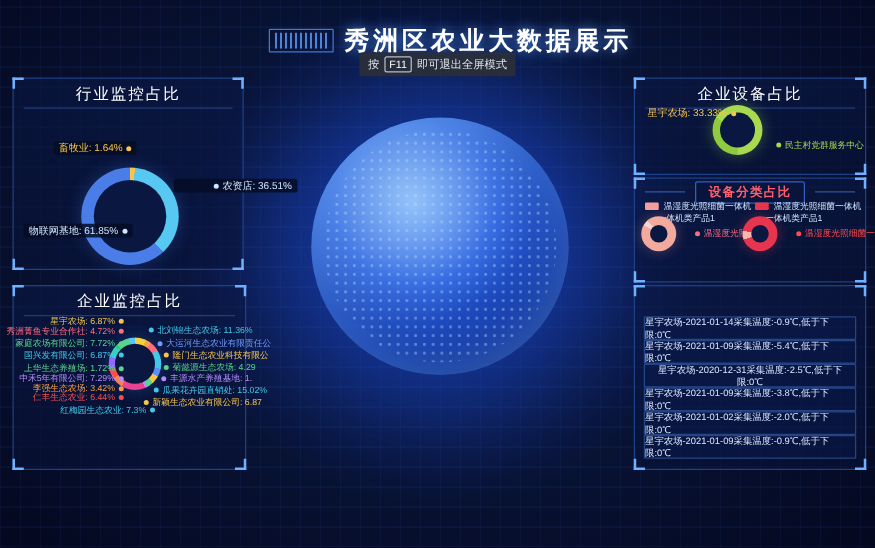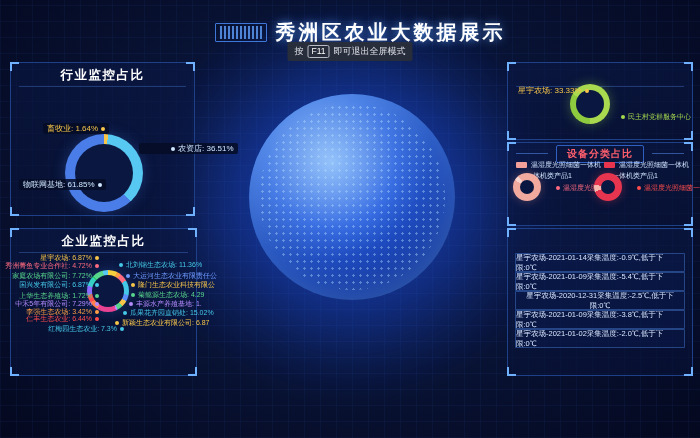--- a/index.html
+++ b/index.html
@@ -32,21 +32,21 @@
     display:flex;align-items:center;gap:4px;white-space:nowrap;}
   .key{border:1px solid #b7bcc6;border-radius:2px;padding:0 3px;font-size:8.5px;line-height:11px;color:#fff;}
   
   .panel{position:absolute;border:1px solid #1d4088;background:linear-gradient(180deg, rgba(10,24,70,.55), rgba(8,18,56,.55));}
   .corner{position:absolute;width:7px;height:7px;border:0 solid #6fb0ff;}
   .tl{top:-1px;left:-1px;border-top-width:2px;border-left-width:2px;}
   .tr{top:-1px;right:-1px;border-top-width:2px;border-right-width:2px;}
   .bl{bottom:-1px;left:-1px;border-bottom-width:2px;border-left-width:2px;}
   .br{bottom:-1px;right:-1px;border-bottom-width:2px;border-right-width:2px;}
   .ptitle{position:absolute;top:4px;left:0;right:0;margin:0;text-align:center;
-    font-size:12.5px;font-weight:bold;letter-spacing:1.5px;color:#fff;}
+    font-size:12.5px;font-weight:normal;letter-spacing:1.5px;color:#fff;}
   .pline{position:absolute;left:8px;right:8px;top:23px;height:1px;background:rgba(90,150,255,.3);}
   .p-industry{left:10px;top:62px;width:183px;height:152px;}
   .p-enterprise{left:10px;top:228px;width:185px;height:146px;}
   .p-devratio{left:507px;top:62px;width:184px;height:76px;}
   .p-devclass{left:507px;top:142px;width:184px;height:82px;}
   .p-alarms{left:507px;top:228px;width:184px;height:146px;}
   
   .legend{position:absolute;left:12px;top:28px;margin:0;padding:0;list-style:none;}
   .lg{display:flex;align-items:center;gap:5px;height:10px;margin-bottom:3px;font-size:8px;color:#cfe3ff;}
   .lg::before{content:"";width:14px;height:7px;border-radius:3px;background:currentColor;}
@@ -114,21 +114,21 @@
   <section class="panel p-industry">
     <span class="corner tl"></span>
       <span class="corner tr"></span>
       <span class="corner bl"></span>
       <span class="corner br"></span>
     <h2 class="ptitle">行业监控占比</h2>
     <div class="pline"></div>
     <div class="ring ring-industry">
         <i class="hole"></i>
       </div>
-    <div class="lb lb-l boxed cy" style="top:60px;left:32px;">畜牧业: 1.64%</div>
+    <div class="lb lb-l boxed cy" style="top:50px;left:32px;">畜牧业: 1.64%</div>
     <div class="lb lb-r boxed cw" style="top:80px;left:128px;padding-left:32px;">农资店: 36.51%</div>
     <div class="lb lb-l boxed cw" style="top:104px;left:8px;margin-top:12px;">物联网基地: 61.85%</div>
   </section>
 
   <section class="panel p-enterprise">
     <span class="corner tl"></span>
       <span class="corner tr"></span>
       <span class="corner bl"></span>
       <span class="corner br"></span>
     <h2 class="ptitle">企业监控占比</h2>
@@ -152,20 +152,21 @@
     <div class="lb lb-r cpu" style="top:70px;left:118px;">丰源水产养殖基地: 1.</div>
     <div class="lb lb-r cc" style="top:79px;left:112px;">瓜果花卉园直销处: 15.02%</div>
     <div class="lb lb-r cy" style="top:89px;left:104px;">新颖生态农业有限公司: 6.87</div>
   </section>
 
   <section class="panel p-devratio">
     <span class="corner tl"></span>
       <span class="corner tr"></span>
       <span class="corner bl"></span>
       <span class="corner br"></span>
+    <h2 class="ptitle">企业设备占比</h2>
     <div class="pline"></div>
     <div class="ring ring-green">
         <i class="hole"></i>
       </div>
     <div class="lb lb-l cy" style="top:23px;left:10px;font-size:8px;">星宇农场: 33.33%</div>
     <div class="lb lb-r cgr" style="top:49px;left:113px;">民主村党群服务中心</div>
   </section>
 
   <section class="panel p-devclass">
     <span class="corner tl"></span>
@@ -196,14 +197,15 @@
   <section class="panel p-alarms">
     <span class="corner tl"></span>
       <span class="corner tr"></span>
       <span class="corner bl"></span>
       <span class="corner br"></span>
     <div class="row" style="top:24px;">星宇农场-2021-01-14采集温度:-0.9℃,低于下限:0℃</div>
     <div class="row" style="top:43px;">星宇农场-2021-01-09采集温度:-5.4℃,低于下限:0℃</div>
     <div class="row" style="top:62px;text-align:center;">星宇农场-2020-12-31采集温度:-2.5℃,低于下限:0℃</div>
     <div class="row" style="top:81px;">星宇农场-2021-01-09采集温度:-3.8℃,低于下限:0℃</div>
     <div class="row" style="top:100px;">星宇农场-2021-01-02采集温度:-2.0℃,低于下限:0℃</div>
+    <div class="row" style="top:119px;">星宇农场-2021-01-09采集温度:-0.9℃,低于下限:0℃</div>
   </section>
 </div>
 
 </body></html>

